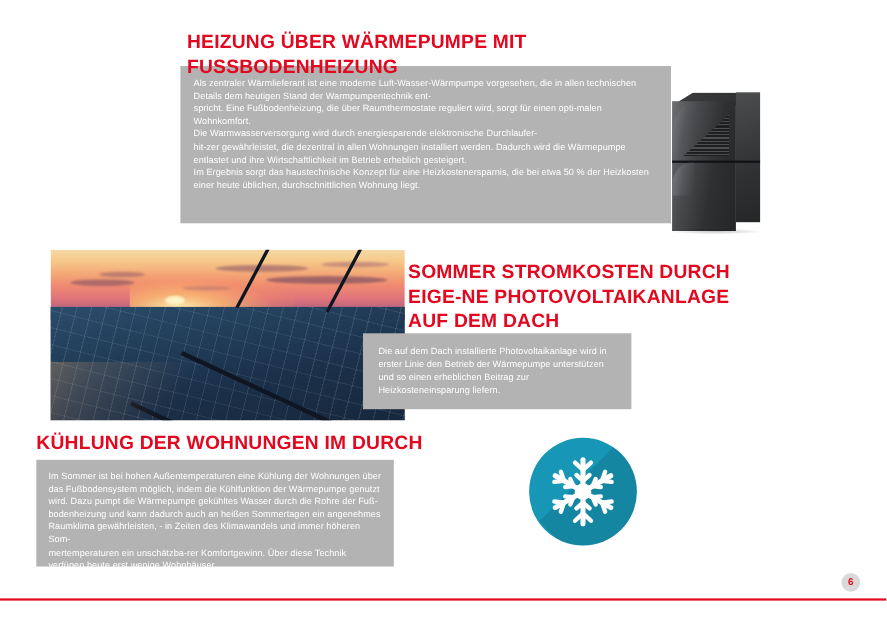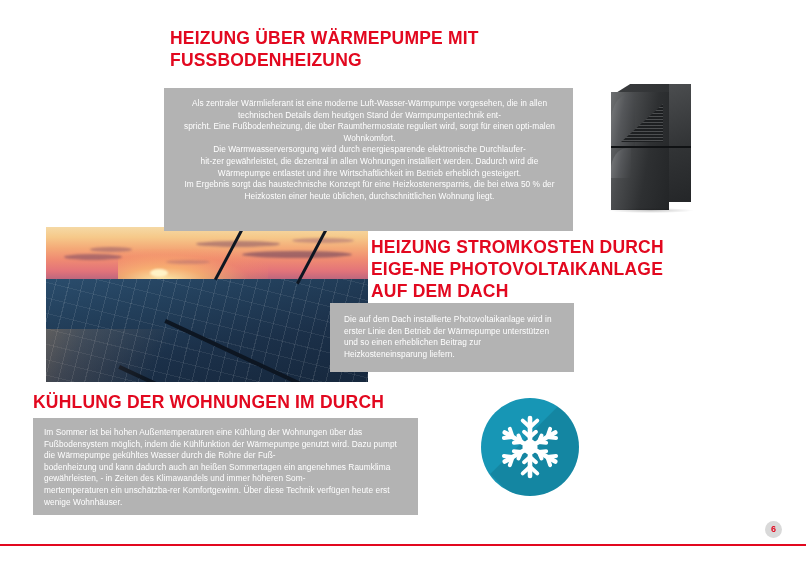--- a/index.html
+++ b/index.html
@@ -49,33 +49,32 @@
     font-family: "Liberation Sans", sans-serif;
     font-size: 8.3px;
     line-height: 11.6px;
     letter-spacing: 0.05px;
     box-sizing: border-box;
     white-space: pre-line;
     z-index: 5;
   }
 
   #textbox-heatpump {
-    left: 164px; top: 88px;
-    width: 409px; height: 143px;
+    left: 164px; top: 60px;
+    width: 446px; height: 143px;
     padding: 10px 10px 8px 12px;
-    text-align: center;
   }
   #textbox-pv {
     left: 330px; top: 303px;
     width: 244px; height: 69px;
     padding: 11px 12px 8px 14px;
   }
   #textbox-cooling {
     left: 33px; top: 418px;
-    width: 385px; height: 97px;
+    width: 325px; height: 97px;
     padding: 9px 10px 8px 11px;
   }
 
   
   #img-heatpump {
     position: absolute;
     left: 595px; top: 82px;
     width: 115px; height: 140px;
     z-index: 4;
     background: #ffffff;
@@ -296,21 +295,21 @@
       <div class="panel-gap pg4"></div>
       <div class="panel-gap pg5"></div>
 
       <div class="panel-gap pg1"></div>
       <div class="panel-gap pg2"></div>
 
       <div class="panel-sheen"></div>
     </div>
   </div>
 
-  <h1 class="heading" id="heading-pv">HEIZUNG STROMKOSTEN DURCH EIGE-NE PHOTOVOLTAIKANLAGE AUF DEM DACH</h1>
+  <h1 class="heading" id="heading-pv">SOMMER STROMKOSTEN DURCH EIGE-NE PHOTOVOLTAIKANLAGE AUF DEM DACH</h1>
 
   <div class="textbox" id="textbox-pv">Die auf dem Dach installierte Photovoltaikanlage wird in erster Linie den Betrieb der Wärmepumpe unterstützen und so einen erheblichen Beitrag zur Heizkosteneinsparung liefern.</div>
 
   <h1 class="heading" id="heading-cooling">KÜHLUNG DER WOHNUNGEN IM DURCH</h1>
 
   <div class="textbox" id="textbox-cooling">Im Sommer ist bei hohen Außentemperaturen eine Kühlung der Wohnungen über das Fußbodensystem möglich, indem die Kühlfunktion der Wärmepumpe genutzt wird. Dazu pumpt die Wärmepumpe gekühltes Wasser durch die Rohre der Fuß-
 bodenheizung und kann dadurch auch an heißen Sommertagen ein angenehmes Raumklima gewährleisten, - in Zeiten des Klimawandels und immer höheren Som-
 mertemperaturen ein unschätzba-rer Komfortgewinn. Über diese Technik verfügen heute erst wenige Wohnhäuser.</div>
 
   <div id="icon-snowflake">

